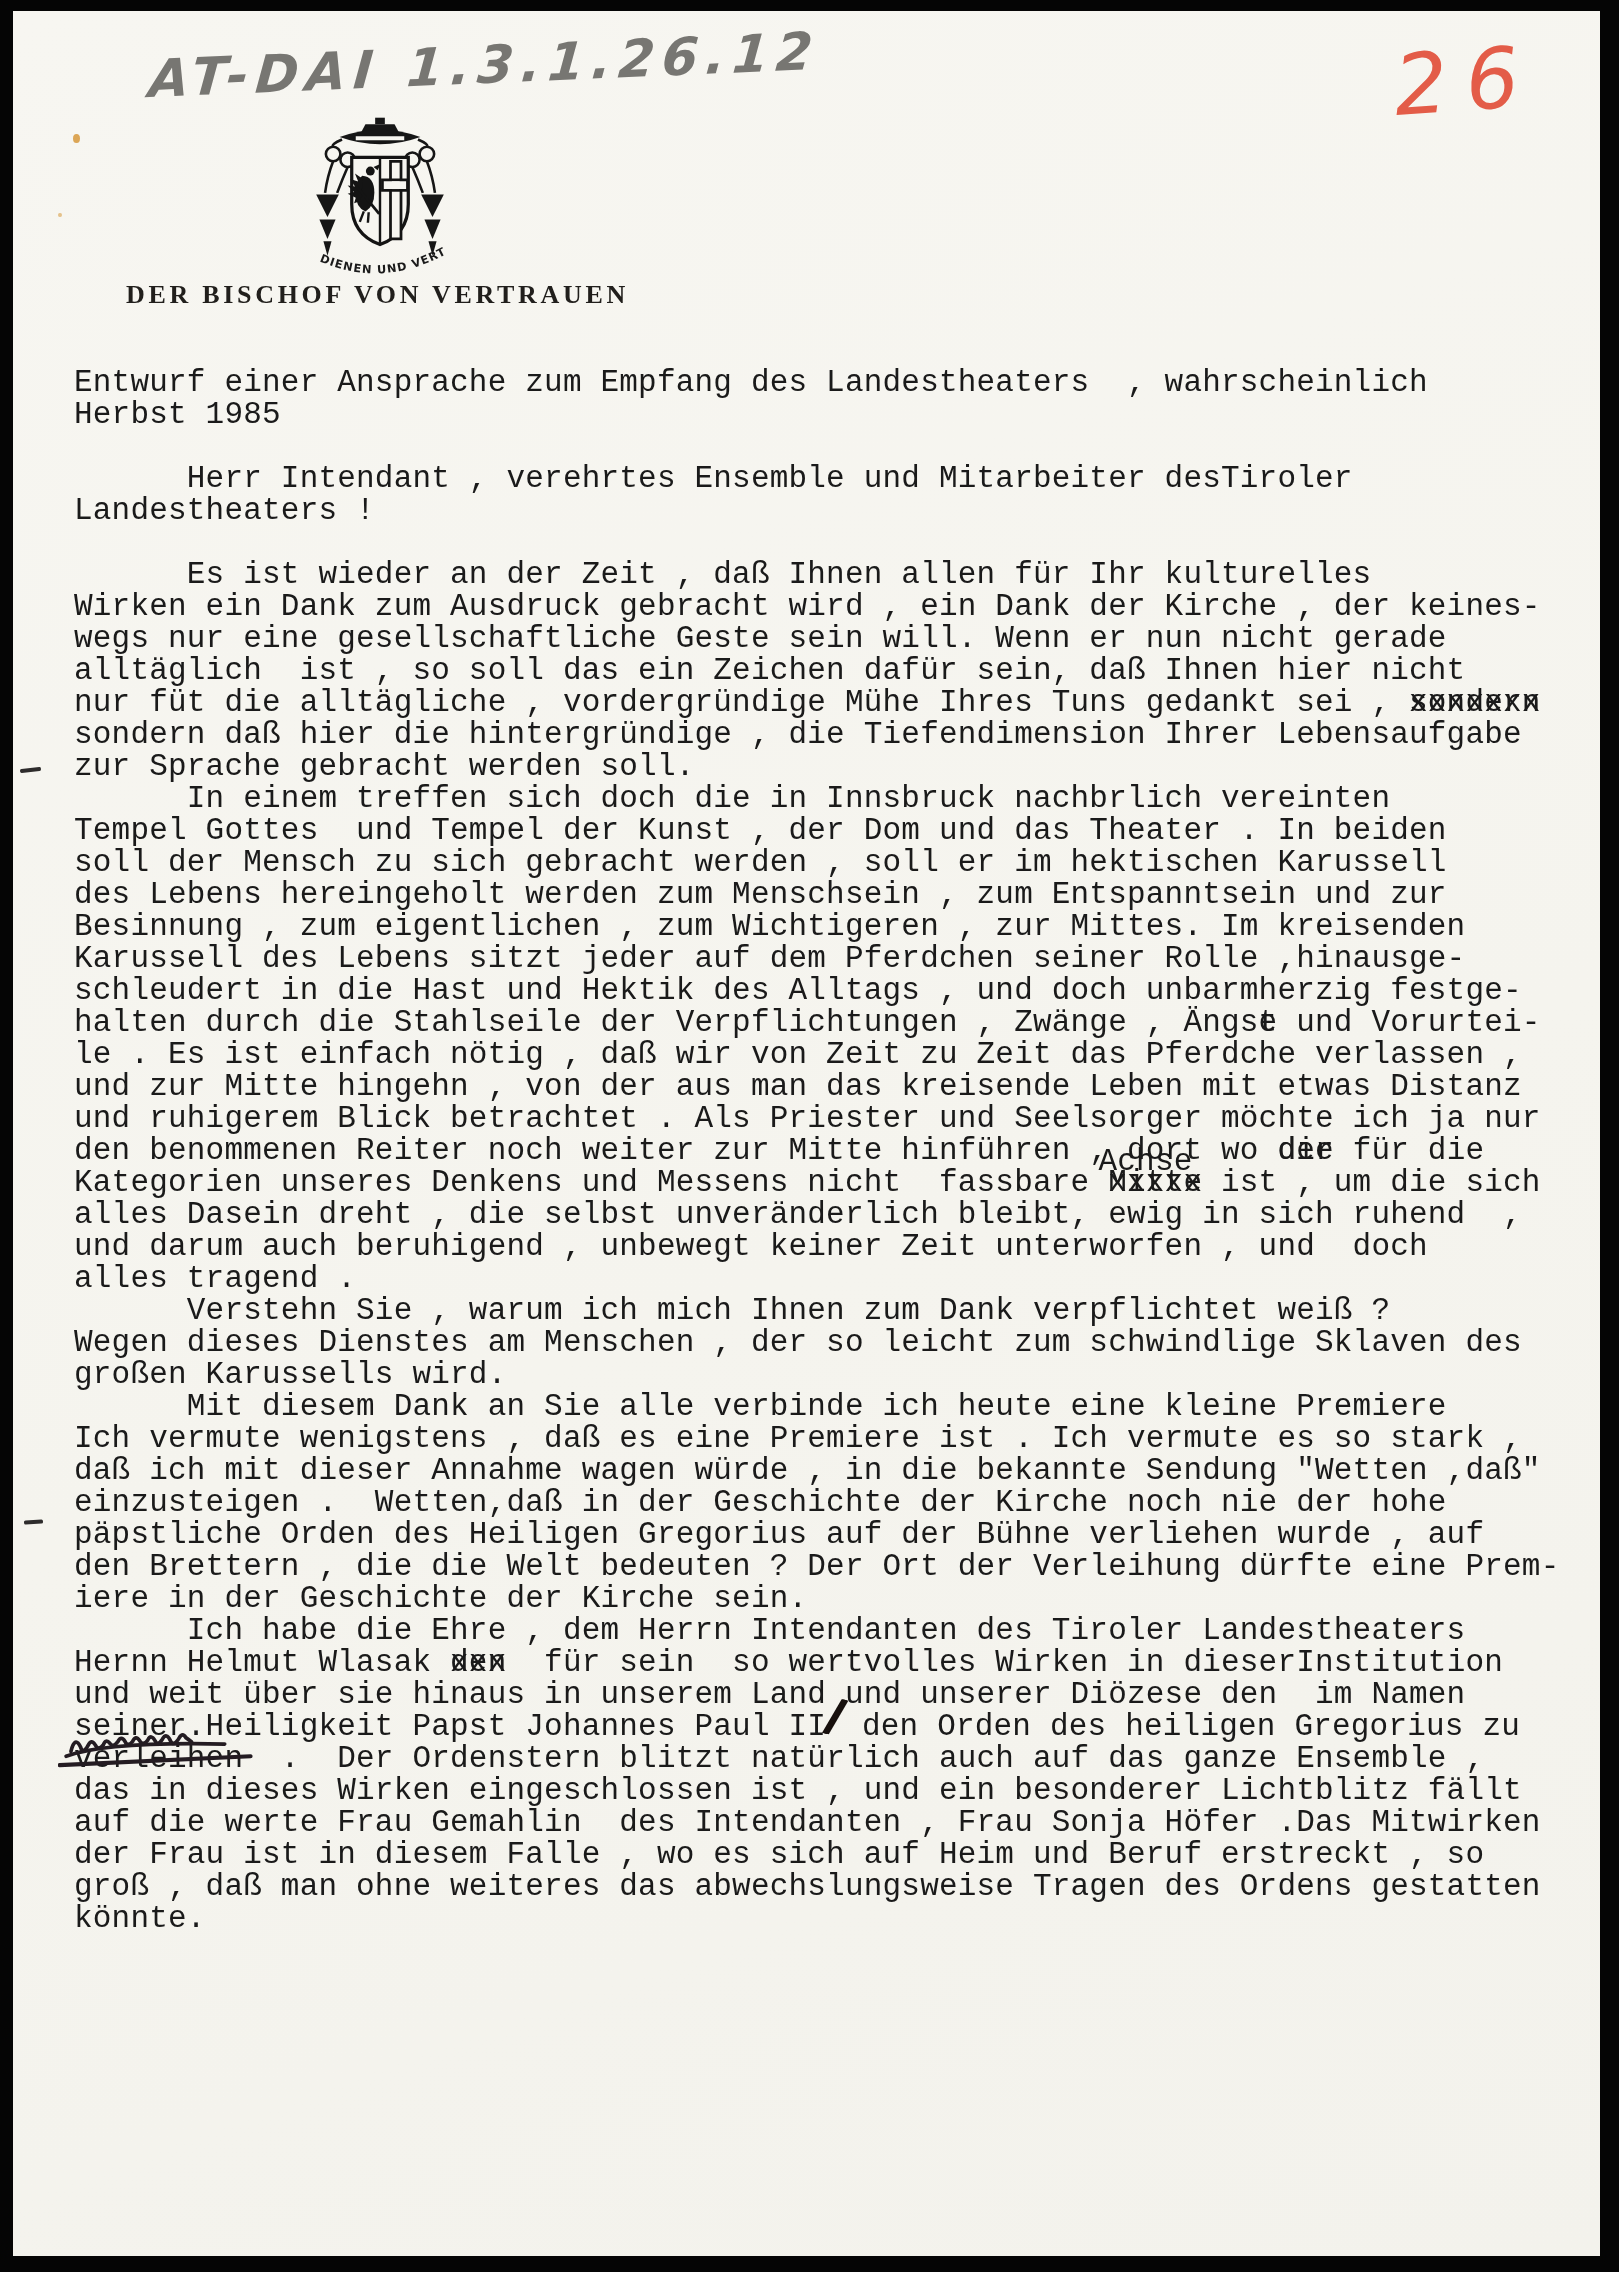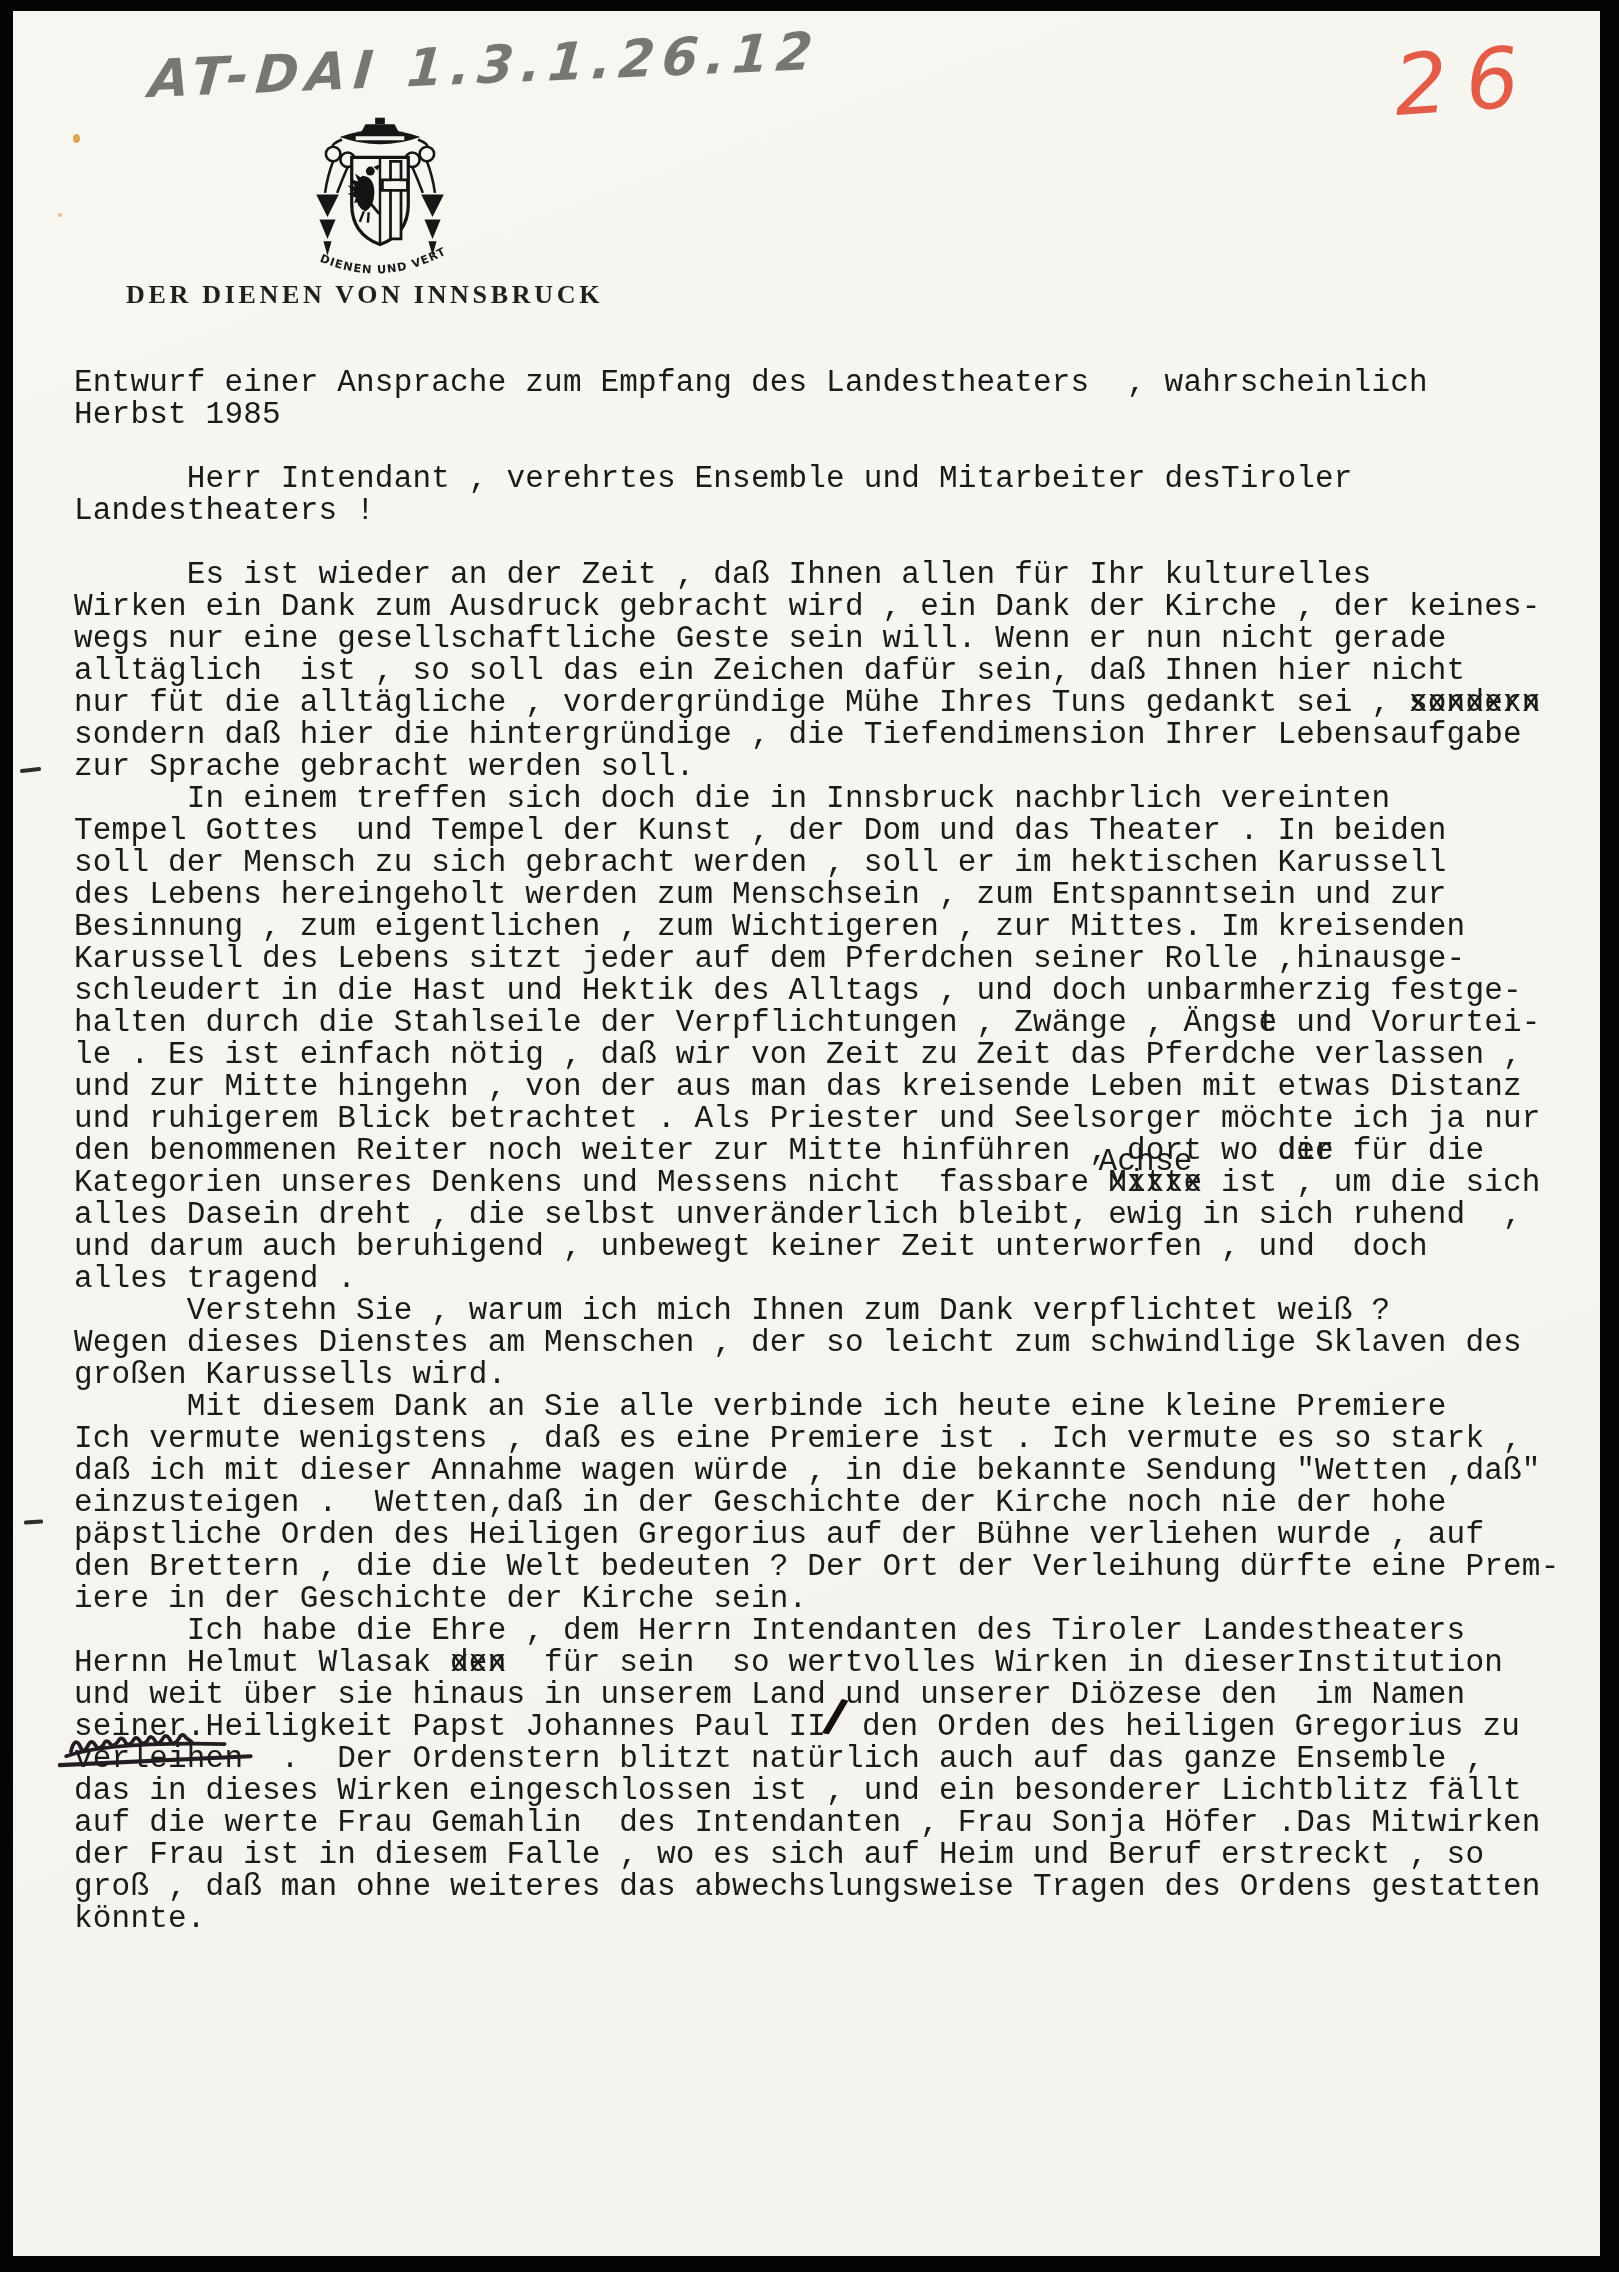--- a/index.html
+++ b/index.html
@@ -132,21 +132,21 @@
 
       <g>
         <path id="mottoArc" d="M40 176 Q125 218 210 170" fill="none"></path>
         <text font-family="DejaVu Sans, sans-serif" font-size="14" font-weight="bold" fill="#1a1a1a" letter-spacing="1.4">
           <textPath href="#mottoArc" startOffset="6%">DIENEN UND VERTRAUEN</textPath>
         </text>
       </g>
     </svg>
   </div>
 
-  <div class="letterhead-title">DER DIENEN VON INNSBRUCK</div>
+  <div class="letterhead-title">DER BISCHOF VON VERTRAUEN</div>
 
   <div class="body-text" id="body-text"><div class="line">Entwurf einer Ansprache zum Empfang des Landestheaters  , wahrscheinlich</div><div class="line">Herbst 1985</div><div class="line">&nbsp;</div><div class="line">      Herr Intendant , verehrtes Ensemble und Mitarbeiter desTiroler</div><div class="line">Landestheaters !</div><div class="line">&nbsp;</div><div class="line">      Es ist wieder an der Zeit , daß Ihnen allen für Ihr kulturelles</div><div class="line">Wirken ein Dank zum Ausdruck gebracht wird , ein Dank der Kirche , der keines-</div><div class="line">wegs nur eine gesellschaftliche Geste sein will. Wenn er nun nicht gerade</div><div class="line">alltäglich  ist , so soll das ein Zeichen dafür sein, daß Ihnen hier nicht</div><div class="line"><span>nur füt die alltägliche , vordergründige Mühe Ihres Tuns gedankt sei , </span><span class="ot"><span>sondern</span><span class="over">xxxxxxx</span></span></div><div class="line">sondern daß hier die hintergründige , die Tiefendimension Ihrer Lebensaufgabe</div><div class="line">zur Sprache gebracht werden soll.</div><div class="line">      In einem treffen sich doch die in Innsbruck nachbrlich vereinten</div><div class="line">Tempel Gottes  und Tempel der Kunst , der Dom und das Theater . In beiden</div><div class="line">soll der Mensch zu sich gebracht werden , soll er im hektischen Karussell</div><div class="line">des Lebens hereingeholt werden zum Menschsein , zum Entspanntsein und zur</div><div class="line">Besinnung , zum eigentlichen , zum Wichtigeren , zur Mittes. Im kreisenden</div><div class="line">Karussell des Lebens sitzt jeder auf dem Pferdchen seiner Rolle ,hinausge-</div><div class="line">schleudert in die Hast und Hektik des Alltags , und doch unbarmherzig festge-</div><div class="line"><span>halten durch die Stahlseile der Verpflichtungen , Zwänge , </span><span class="ot"><span>Ängse</span><span class="over">    t</span></span><span> und Vorurtei-</span></div><div class="line">le . Es ist einfach nötig , daß wir von Zeit zu Zeit das Pferdche verlassen ,</div><div class="line">und zur Mitte hingehn , von der aus man das kreisende Leben mit etwas Distanz</div><div class="line">und ruhigerem Blick betrachtet . Als Priester und Seelsorger möchte ich ja nur</div><div class="line"><span>den benommenen Reiter noch weiter zur Mitte hinführen , dort wo </span><span class="ot"><span>der</span><span class="over">die</span></span><span> für die</span></div><div class="line"><span>Kategorien unseres Denkens und Messens nicht  fassbare </span><span class="ot"><span>Mitte</span><span class="over">xxxxx</span><span class="above">Achse</span></span><span> ist , um die sich</span></div><div class="line">alles Dasein dreht , die selbst unveränderlich bleibt, ewig in sich ruhend  ,</div><div class="line">und darum auch beruhigend , unbewegt keiner Zeit unterworfen , und  doch</div><div class="line">alles tragend .</div><div class="line">      Verstehn Sie , warum ich mich Ihnen zum Dank verpflichtet weiß ?</div><div class="line">Wegen dieses Dienstes am Menschen , der so leicht zum schwindlige Sklaven des</div><div class="line">großen Karussells wird.</div><div class="line">      Mit diesem Dank an Sie alle verbinde ich heute eine kleine Premiere</div><div class="line">Ich vermute wenigstens , daß es eine Premiere ist . Ich vermute es so stark ,</div><div class="line">daß ich mit dieser Annahme wagen würde , in die bekannte Sendung "Wetten ,daß"</div><div class="line">einzusteigen .  Wetten,daß in der Geschichte der Kirche noch nie der hohe</div><div class="line">päpstliche Orden des Heiligen Gregorius auf der Bühne verliehen wurde , auf</div><div class="line">den Brettern , die die Welt bedeuten ? Der Ort der Verleihung dürfte eine Prem-</div><div class="line">iere in der Geschichte der Kirche sein.</div><div class="line">      Ich habe die Ehre , dem Herrn Intendanten des Tiroler Landestheaters</div><div class="line"><span>Hernn Helmut Wlasak </span><span class="ot"><span>den</span><span class="over">xxx</span></span><span>  für sein  so wertvolles Wirken in dieserInstitution</span></div><div class="line">und weit über sie hinaus in unserem Land und unserer Diözese den  im Namen</div><div class="line"><span>seiner.Heiligkeit Papst Johannes Paul II</span><span class="pen-slash">/</span><span> den Orden des heiligen Gregorius zu</span></div><div class="line"><span class="pen-word"><span>verleihen</span><svg width="212" height="65" viewBox="0 0 262 80">
             <g fill="none" stroke="#241c22" stroke-width="4.6" stroke-linecap="round">
               <path d="M16 46 q5 -20 12 -5 q3 9 9 -2 q4 -9 9 -1 q4 8 10 0 q3 -8 8 -2 q4 6 10 -2 q4 -8 9 0 q3 7 9 0 q4 -9 9 -1 q4 7 10 -1 q4 -8 9 1 q3 7 9 -2 q5 -9 10 2 q4 8 11 -4 q4 -7 8 0 l7 5"></path>
               <path d="M10 52 Q60 34 206 37"></path>
             </g>
             <path d="M2 63 L238 52" stroke="#241c22" stroke-width="5" stroke-linecap="round"></path>
           </svg></span><span>  .  Der Ordenstern blitzt natürlich auch auf das ganze Ensemble ,</span></div><div class="line">das in dieses Wirken eingeschlossen ist , und ein besonderer Lichtblitz fällt</div><div class="line">auf die werte Frau Gemahlin  des Intendanten , Frau Sonja Höfer .Das Mitwirken</div><div class="line">der Frau ist in diesem Falle , wo es sich auf Heim und Beruf erstreckt , so</div><div class="line">groß , daß man ohne weiteres das abwechslungsweise Tragen des Ordens gestatten</div><div class="line">könnte.</div></div>
 
   <div class="margin-dash dash-1"></div>

